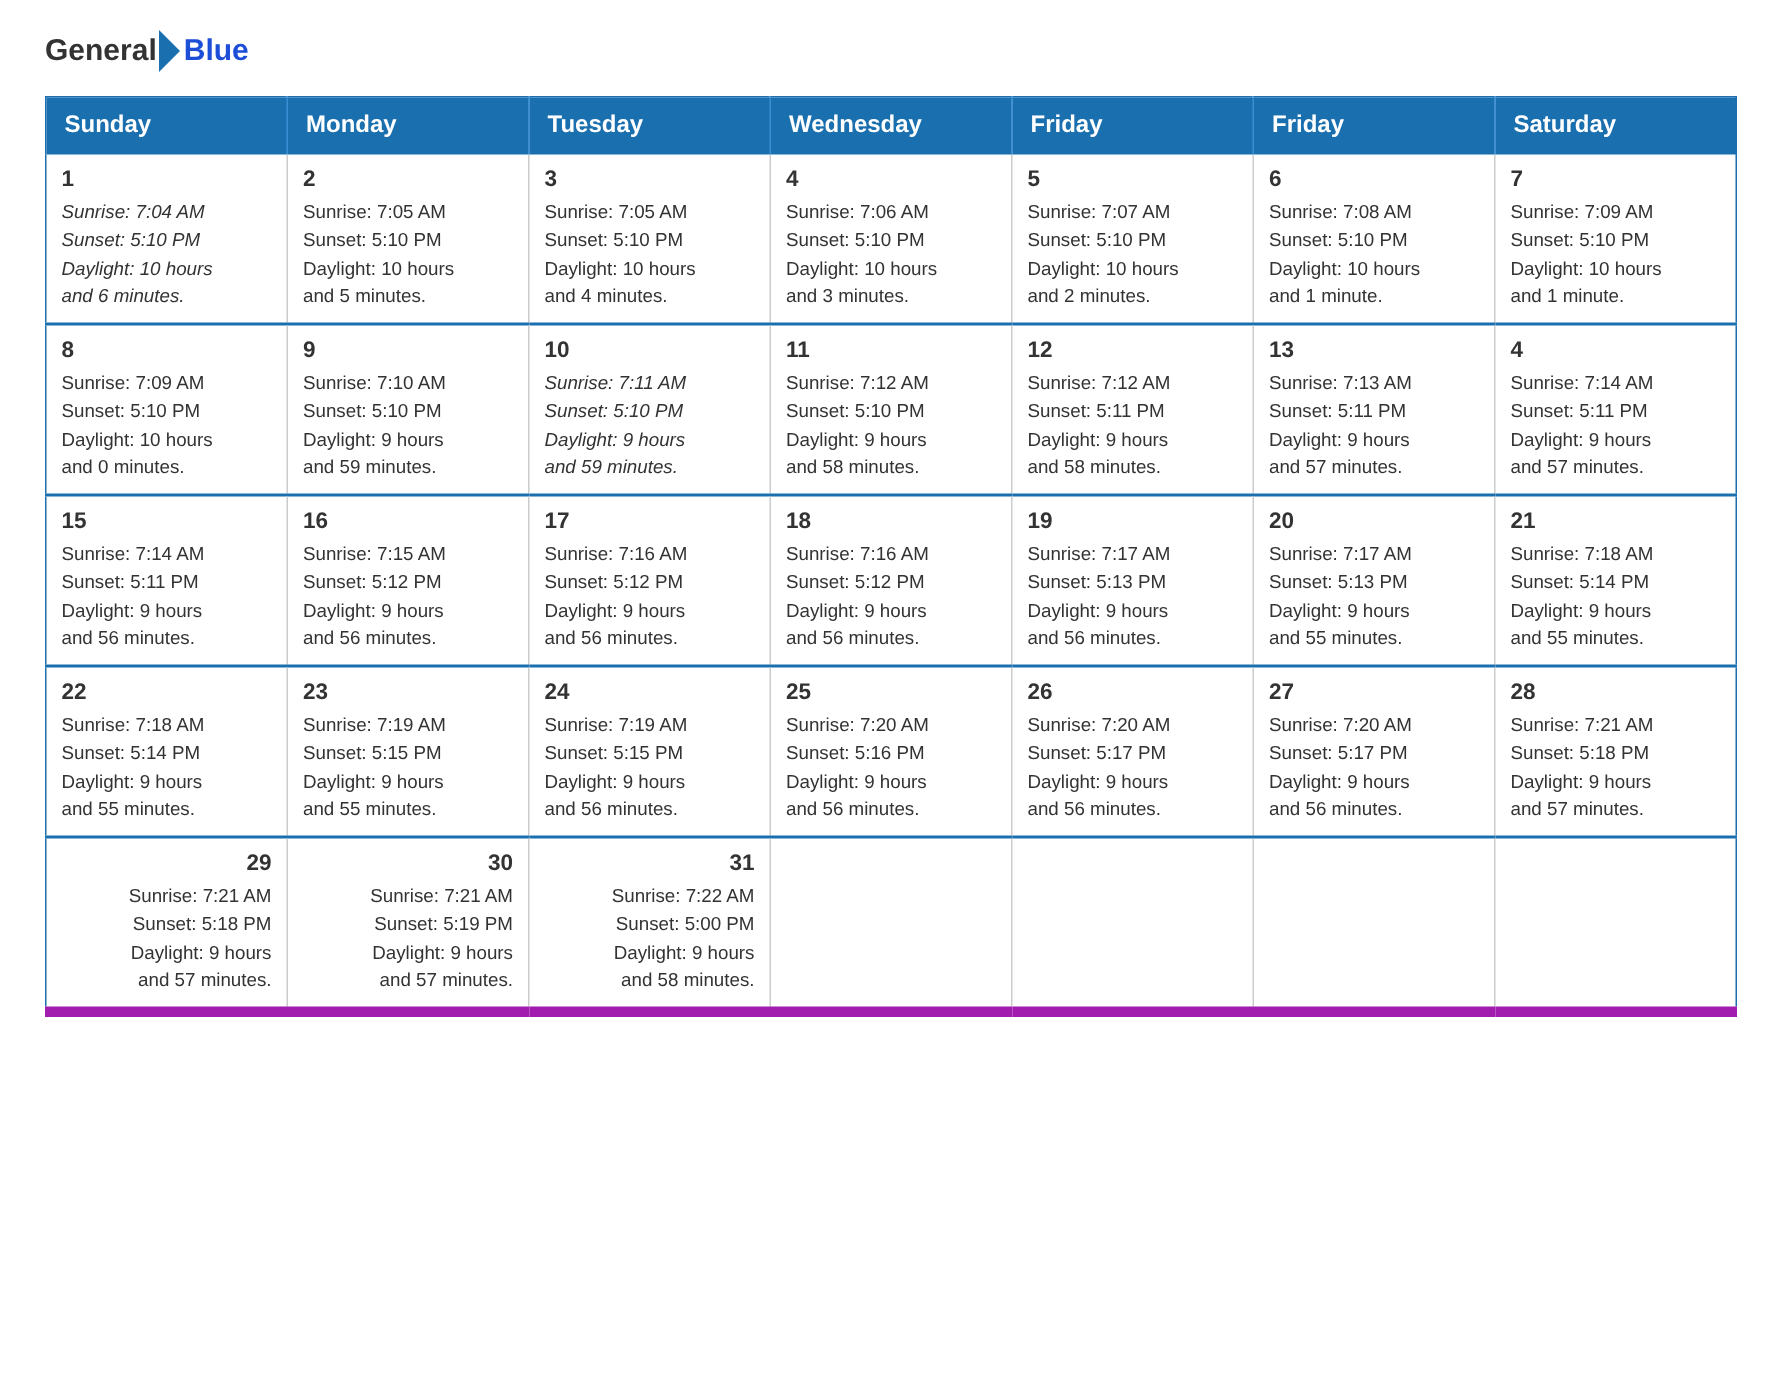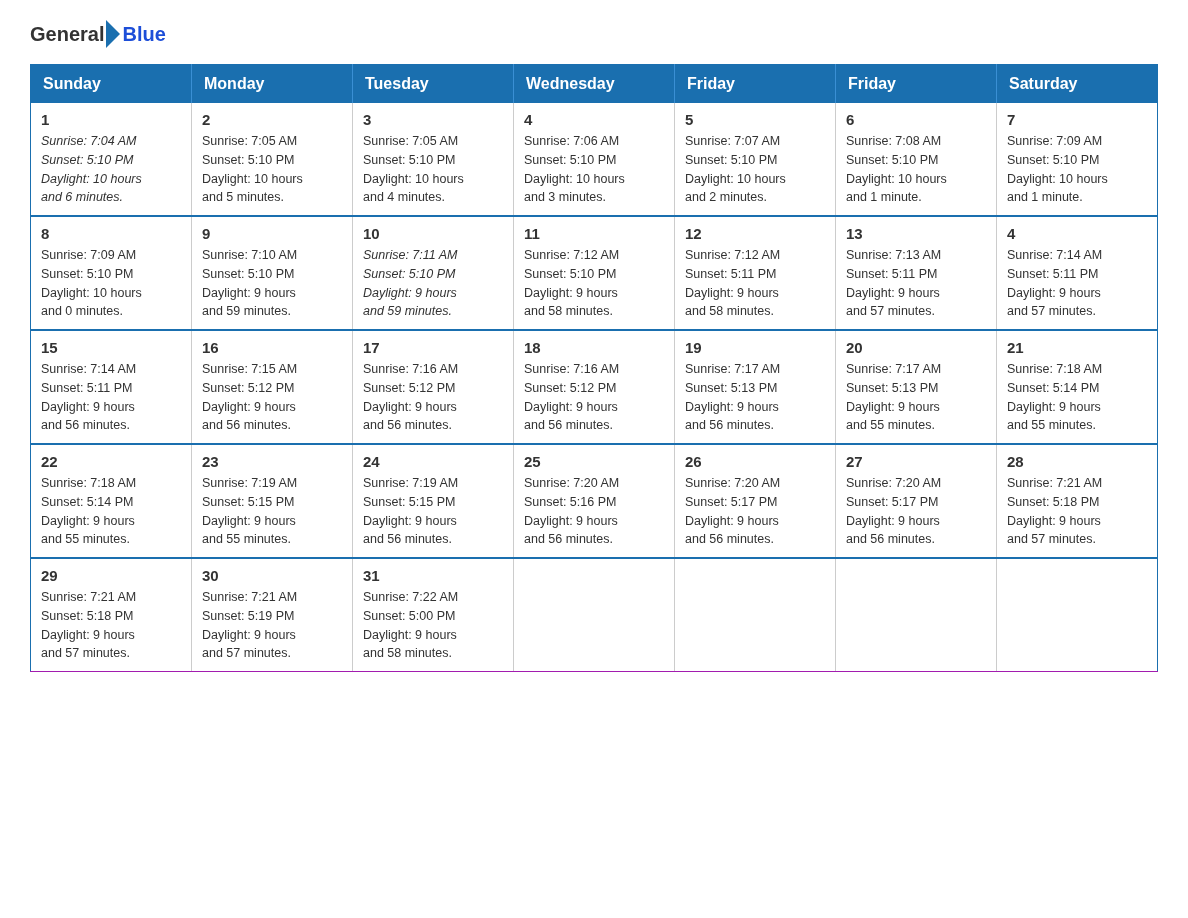--- a/index.html
+++ b/index.html
@@ -97,21 +97,22 @@
       font-size: 13px;
       color: #333;
       width: calc(100% / 7);
     }
 
     .calendar-table tbody tr td:last-child {
       border-right: none;
     }
 
     .calendar-table tbody tr:last-child td {
-      border-bottom: 1px solid #a21caf;
+      border-bottom: 7px solid #a21caf;
+      text-align: right;
     }
 
     .day-number {
       font-size: 15px;
       font-weight: bold;
       margin-bottom: 4px;
       display: block;
     }
 
     .day-info {

